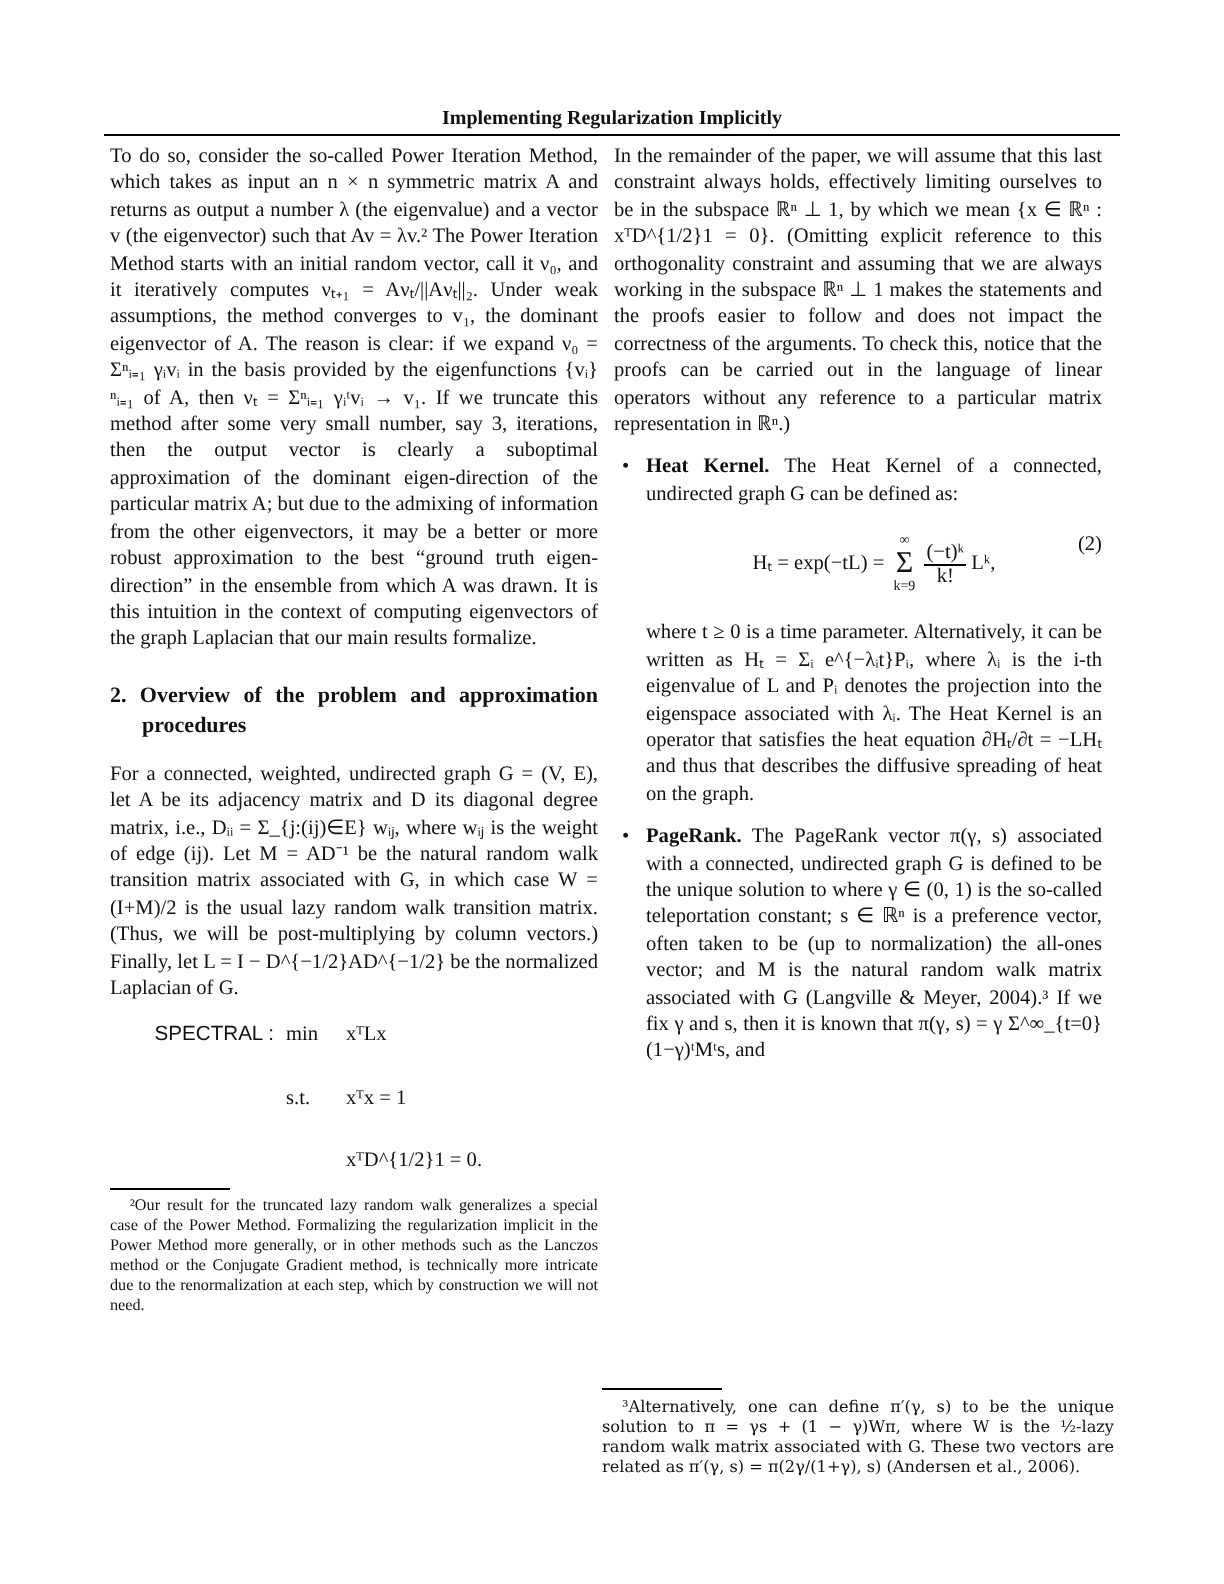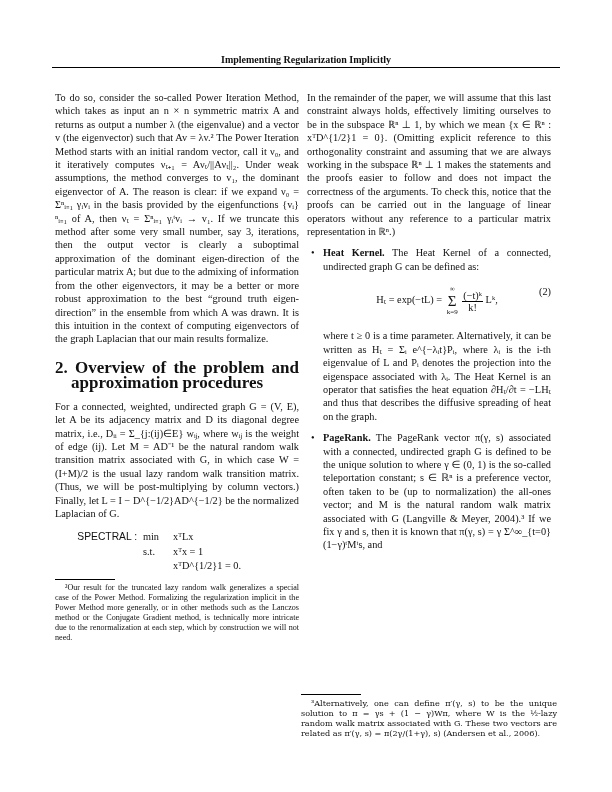--- a/index.html
+++ b/index.html
@@ -1,27 +1,27 @@
 <!DOCTYPE html>
 <html><head>
 <meta charset="utf-8">
 <style>
   html, body { margin: 0; padding: 0; background: #fff; }
   body { width: 612px; height: 792px; position: relative; overflow: hidden;
          font-family: "DejaVu Serif", "Liberation Serif", serif; color: #111; }
   .running-head { position: absolute; top: 54px; left: 52px; width: 508px; text-align: center;
          font-size: 10px; font-weight: bold; font-family: "Liberation Serif", serif; }
   .head-rule { position: absolute; top: 67px; left: 52px; width: 508px; height: 0; border-top: 1px solid #000; }
-  .col { position: absolute; top: 91px; width: 244px; font-family: "Liberation Serif", serif;
+  .col { position: absolute; top: 72px; width: 244px; font-family: "Liberation Serif", serif;
          font-size: 10.3px; line-height: 13.4px; text-align: justify; }
   .col.left { left: 55px; }
   .col.right { left: 307px; }
   p { margin: 0 0 7px 0; }
-  .sec { font-weight: bold; font-size: 17px; line-height: 15px; margin: 14px 0 10px 0; padding-left: 16px; text-indent: -16px; }
-  .spectral { display: grid; grid-template-columns: 88px 30px auto; row-gap: 1px; margin: 10px 0 6px 0; }
+  .sec { font-weight: bold; font-size: 11px; line-height: 15px; margin: 14px 0 10px 0; padding-left: 16px; text-indent: -16px; }
+  .spectral { display: grid; grid-template-columns: 88px 30px auto; row-gap: 18px; margin: 10px 0 6px 0; }
   .spectral .lab { font-family: "Liberation Sans", sans-serif; text-align: right; padding-right: 6px; }
   .spectral .op { text-align: left; }
   .fn-rule { width: 60px; border-top: 1px solid #000; margin: 4px 0 3px 0; }
   .fn { font-size: 8.1px; line-height: 10px; text-align: justify; text-indent: 10px; margin: 0; }
   ul.bul { margin: 8px 0 0 0; padding-left: 0; list-style: none; }
   ul.bul li { position: relative; padding-left: 16px; margin-bottom: 8px; }
   ul.bul li::before { content: "\2022"; position: absolute; left: 4px; top: 0; }
   .eq-center { text-align: center; margin: 12px 0 12px 0; position: relative; }
   .eq-num { position: absolute; right: 0; }
   .sum { display: inline-block; vertical-align: middle; text-align: center; line-height: 9px; font-size: 7px; margin: 0 2px; }

